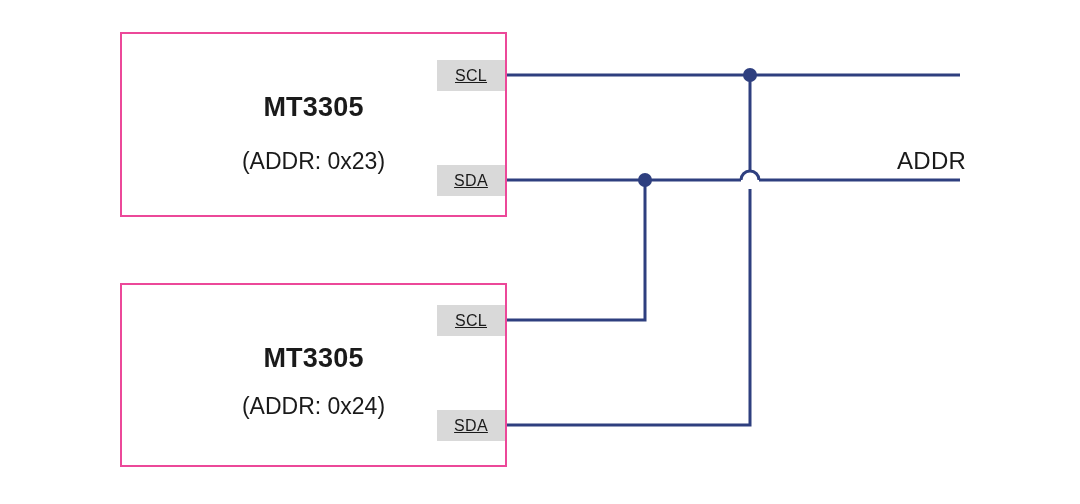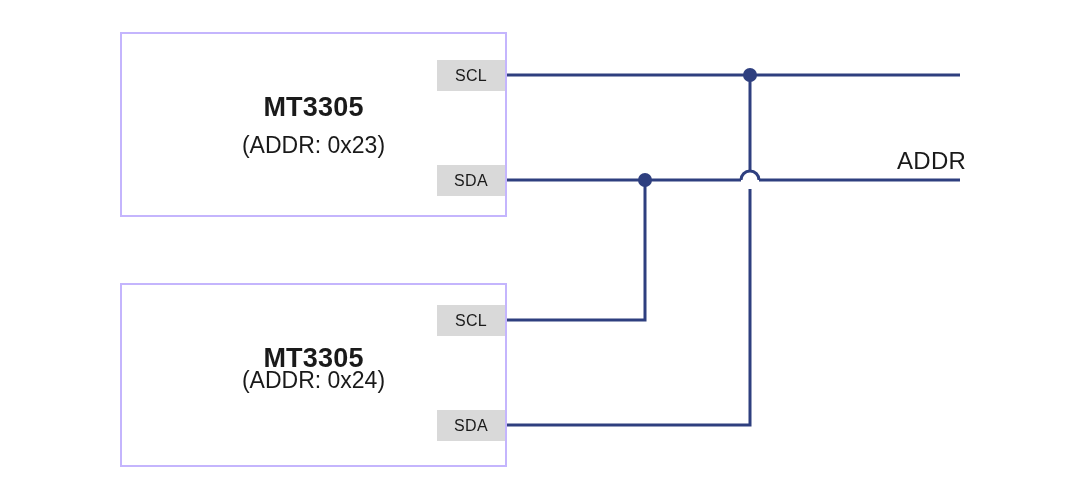--- a/index.html
+++ b/index.html
@@ -20,49 +20,51 @@
   #wires {
     position: absolute;
     left: 0;
     top: 0;
     width: 1080px;
     height: 504px;
   }
   .chip {
     position: absolute;
     box-sizing: border-box;
-    border: 2px solid #c4b5fd;
+    border: 2px solid #ec4899;
     background: #ffffff;
   }
   .chip-text {
     position: absolute;
     left: 0;
     right: 0;
     text-align: center;
     color: #1a1a1a;
   }
   .chip-title {
     font-size: 27px;
     font-weight: bold;
     letter-spacing: 0.2px;
   }
   .chip-sub {
     font-size: 23px;
     font-weight: normal;
+    margin-top: 16px;
   }
   .pin {
     position: absolute;
     box-sizing: border-box;
     background: #d9d9d9;
     color: #1a1a1a;
     font-size: 16px;
     display: flex;
     align-items: center;
     justify-content: center;
     letter-spacing: 0.3px;
+    text-decoration: underline;
   }
   .bus-label {
     position: absolute;
     font-size: 24px;
     color: #1a1a1a;
     white-space: nowrap;
     letter-spacing: 0.3px;
   }
 </style>
 </head>
@@ -91,20 +93,20 @@
 
   <div class="chip" style="left:120px; top:32px; width:387px; height:185px;">
     <div class="chip-text chip-title" style="top:58px;">MT3305</div>
     <div class="chip-text chip-sub" style="top:98px;">(ADDR: 0x23)</div>
   </div>
   <div class="pin" style="left:437px; top:60px; width:68px; height:31px;">SCL</div>
   <div class="pin" style="left:437px; top:165px; width:68px; height:31px;">SDA</div>
 
   <div class="chip" style="left:120px; top:283px; width:387px; height:184px;">
     <div class="chip-text chip-title" style="top:58px;">MT3305</div>
-    <div class="chip-text chip-sub" style="top:82px;">(ADDR: 0x24)</div>
+    <div class="chip-text chip-sub" style="top:92px;">(ADDR: 0x24)</div>
   </div>
   <div class="pin" style="left:437px; top:305px; width:68px; height:31px;">SCL</div>
   <div class="pin" style="left:437px; top:410px; width:68px; height:31px;">SDA</div>
 
   <div class="bus-label" style="left:897px; top:147px;">ADDR</div>
 
 </div>
 
 </body></html>

